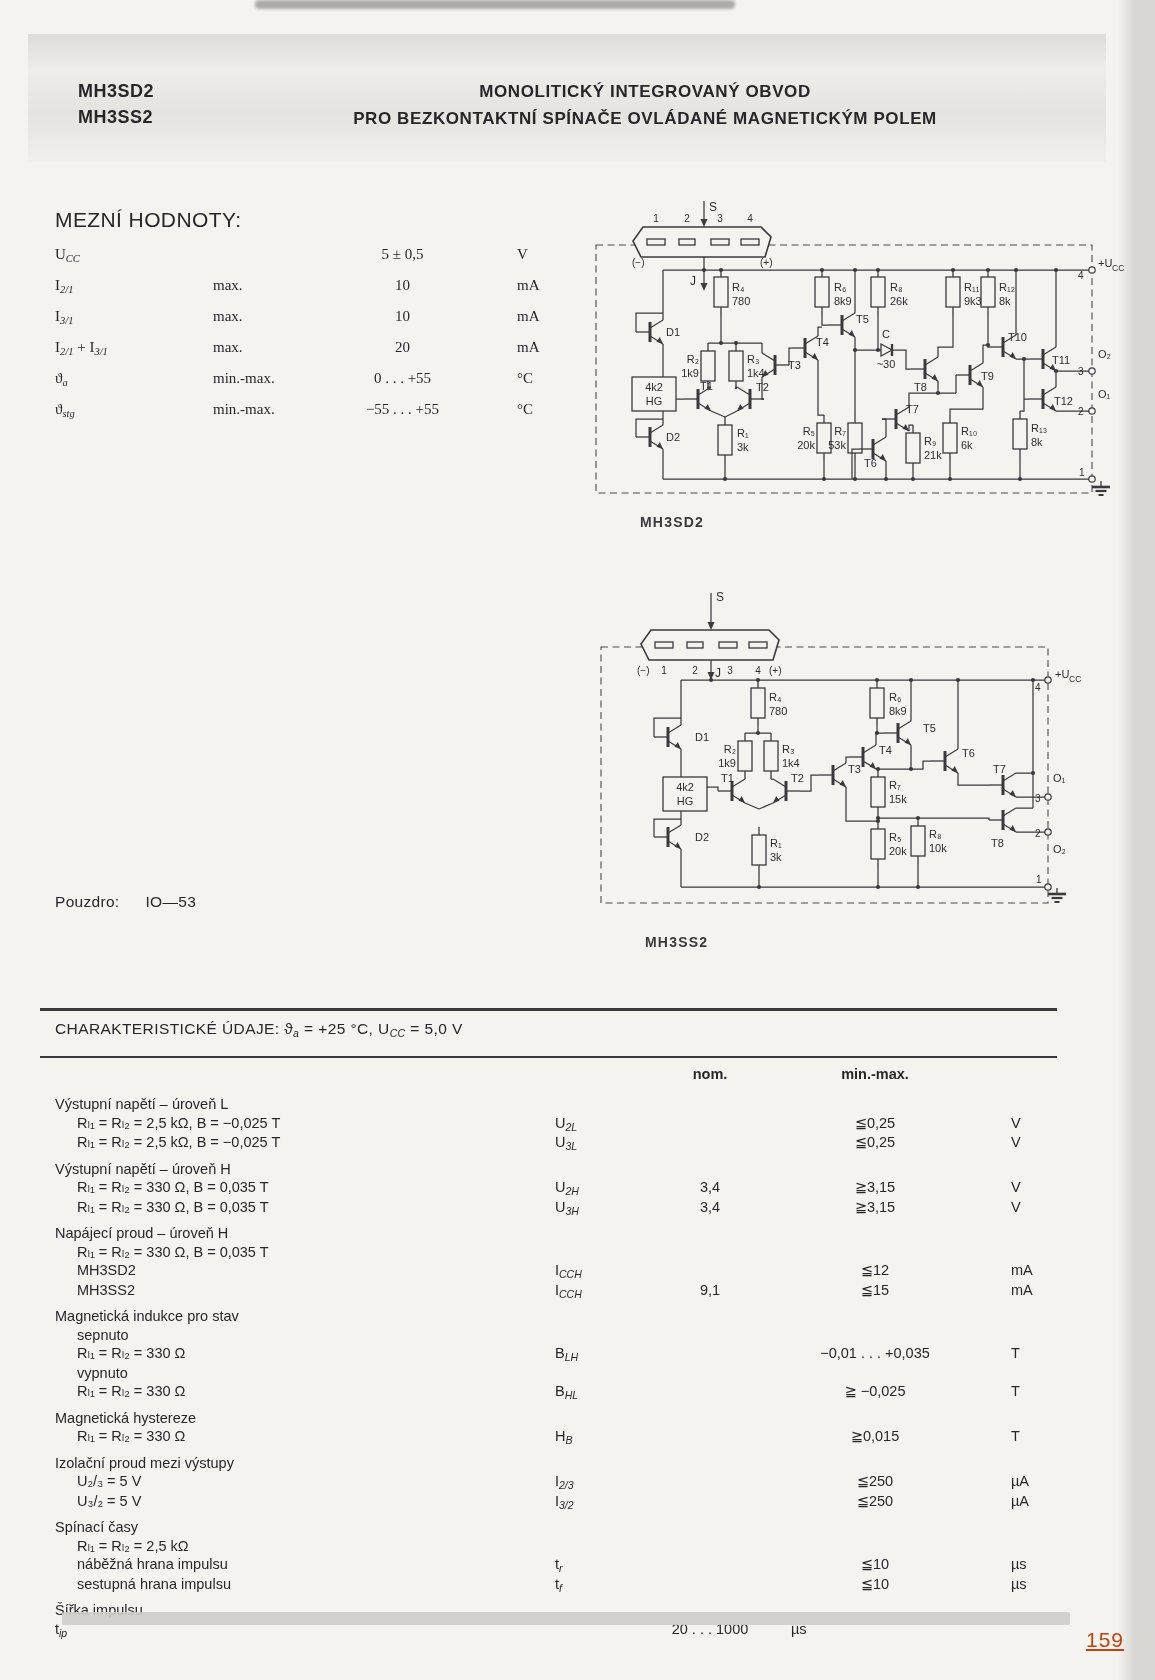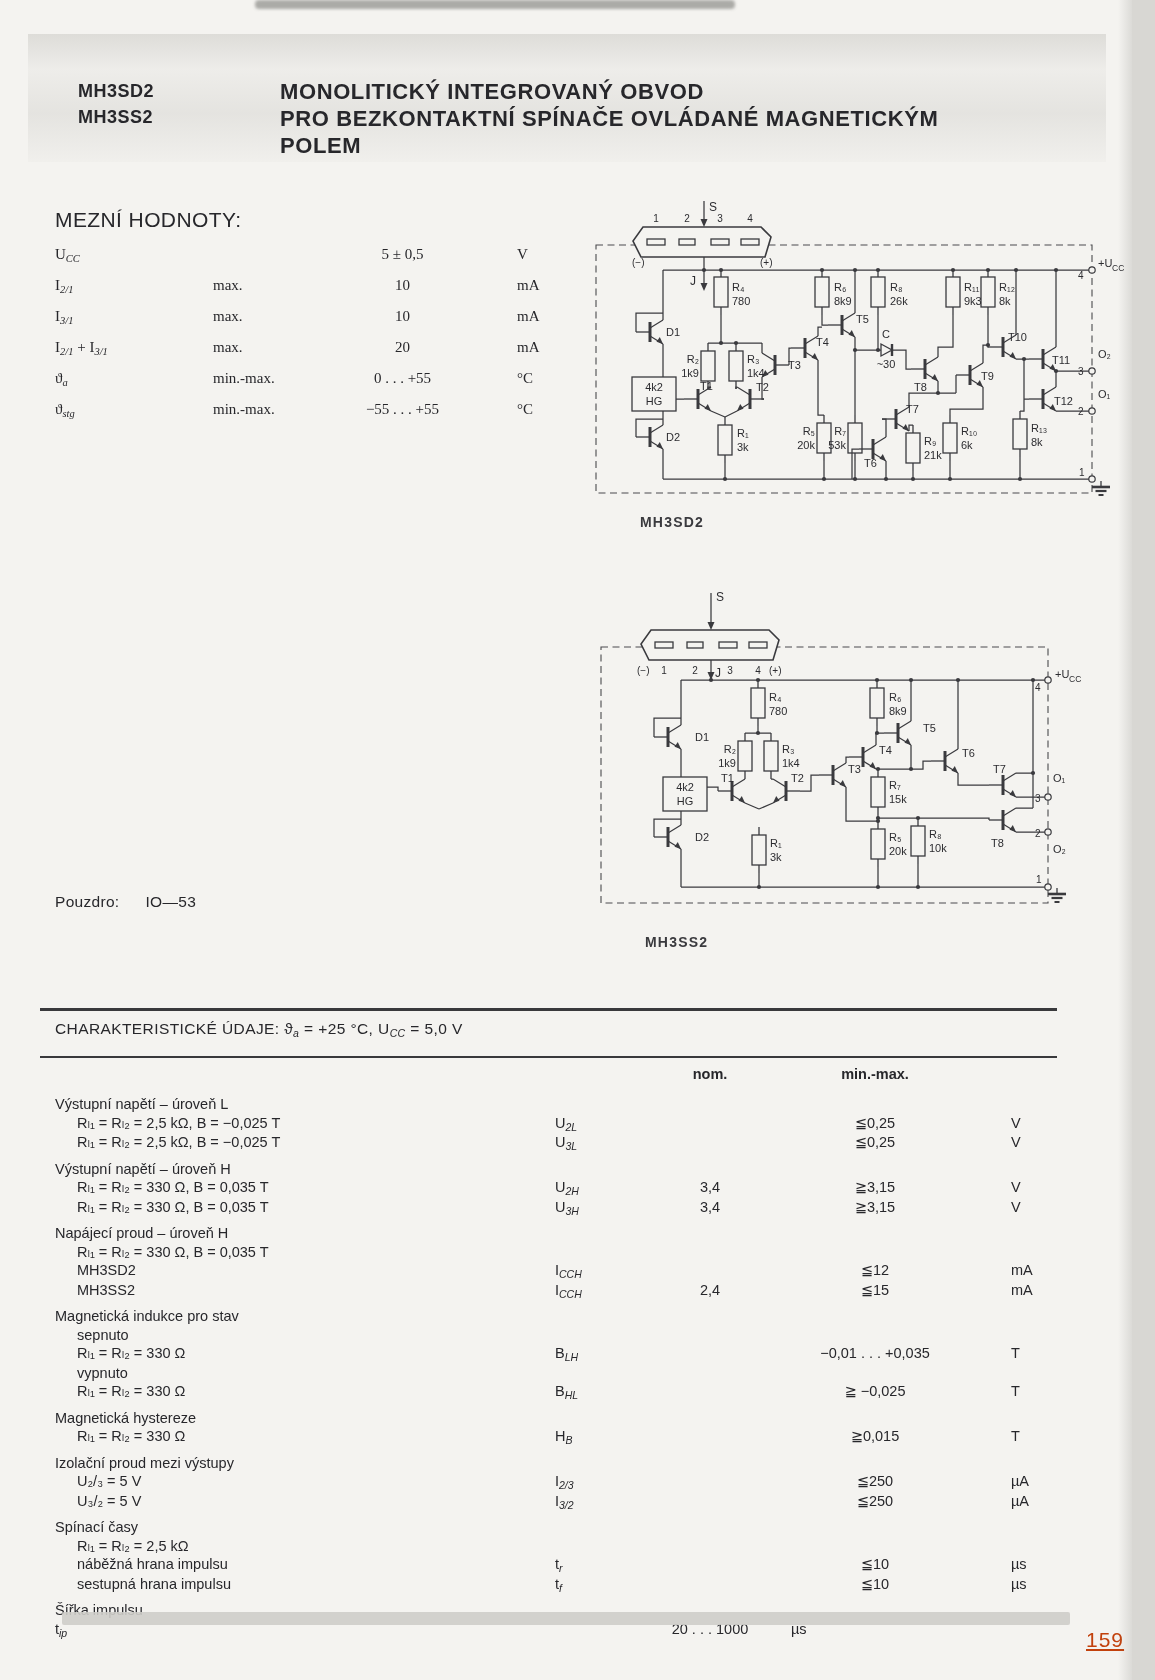--- a/index.html
+++ b/index.html
@@ -6,21 +6,21 @@
   .page{position:relative;width:1132px;height:1680px;background:#f4f3f0;overflow:hidden;
         font-family:"Liberation Sans","DejaVu Sans",sans-serif;color:#27272b;}
   
   .smudge-top{position:absolute;left:255px;top:0;width:480px;height:9px;background:#93938f;opacity:.75;filter:blur(1.5px);border-radius:4px;}
   .band-top{position:absolute;left:28px;top:34px;width:1078px;height:128px;
     background:linear-gradient(180deg,rgba(184,183,178,.38),rgba(184,183,178,.10) 28%,rgba(184,183,178,.26) 62%,rgba(184,183,178,.06));}
   .band-bottom{position:absolute;left:62px;top:1612px;width:1008px;height:13px;background:#cecdc9;opacity:.9;border-radius:2px;}
   .edge-right{position:absolute;right:0;top:0;width:14px;height:100%;background:linear-gradient(90deg,rgba(0,0,0,0),rgba(120,120,115,.20));}
   
   .partnos{position:absolute;left:78px;top:78px;font-size:18px;font-weight:bold;letter-spacing:.5px;line-height:26px;}
-  .doctitle{position:absolute;right:122px;top:78px;width:730px;text-align:left;font-size:22px;font-weight:bold;letter-spacing:.6px;line-height:27px;}
+  .doctitle{position:absolute;right:122px;top:78px;width:730px;text-align:center;font-size:17px;font-weight:bold;letter-spacing:.6px;line-height:27px;}
   
   .limits{position:absolute;left:55px;top:196px;width:530px;}
   .limits .lt{font-size:21px;letter-spacing:.4px;margin-bottom:14px;margin-top:12px;}
   .lrow{display:grid;grid-template-columns:150px 125px 145px 90px;height:31px;font-size:15px;align-items:baseline;font-family:Liberation Serif, serif;}
   .sb{font-size:10.5px;font-style:italic;position:relative;top:3px;}
   .lcond{padding-left:8px;}
   .lval{text-align:center;}
   .lunit{padding-left:42px;}
   .pouzdro{position:absolute;left:55px;top:893px;font-size:15.5px;letter-spacing:.3px;}
   .pz-val{margin-left:26px;}
@@ -462,21 +462,21 @@
     <div class="crow c">
         <span class="ct">MH3SD2</span>
         <span class="cs"><span>I</span><span class="sb">CCH</span></span>
         <span class="c-nom"></span>
         <span class="c-mm">≦12</span>
         <span class="c-u">mA</span>
       </div>
     <div class="crow c">
         <span class="ct">MH3SS2</span>
         <span class="cs"><span>I</span><span class="sb">CCH</span></span>
-        <span class="c-nom">2,4</span>
+        <span class="c-nom">9,1</span>
         <span class="c-mm">≦15</span>
         <span class="c-u">mA</span>
       </div>
     <div class="crow h">
         <span class="ct">Magnetická indukce pro stav</span>
         <span class="cs"></span>
         <span class="c-nom"></span>
         <span class="c-mm"></span>
         <span class="c-u"></span>
       </div>

